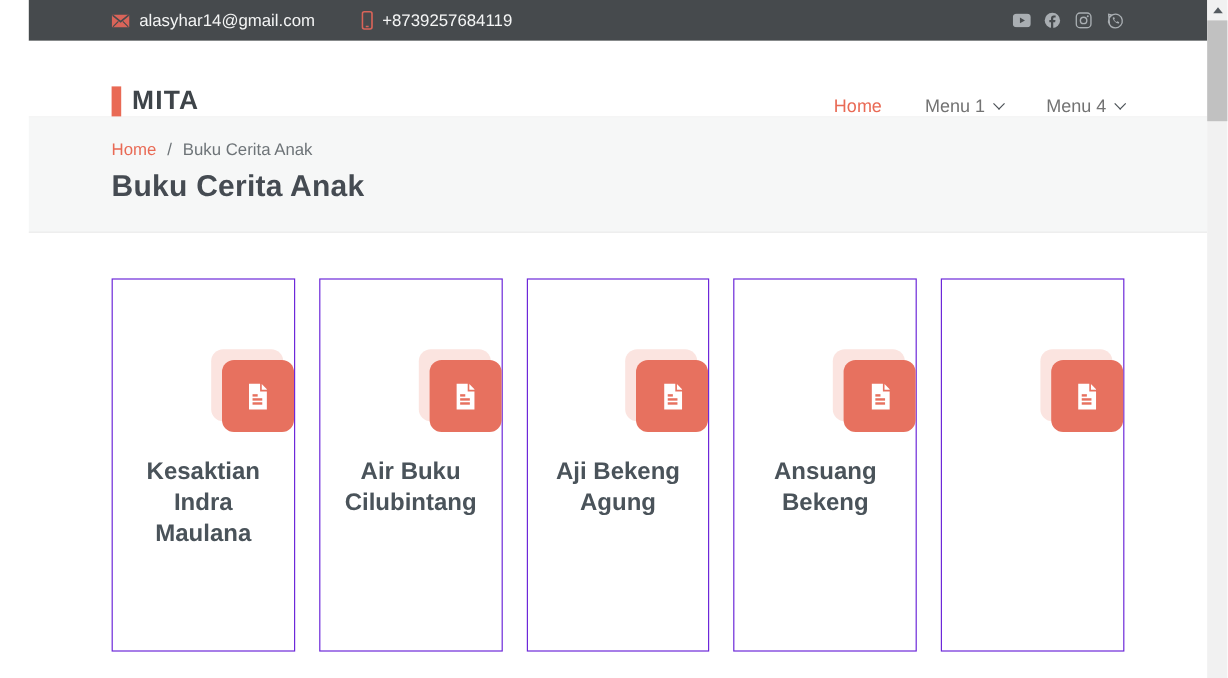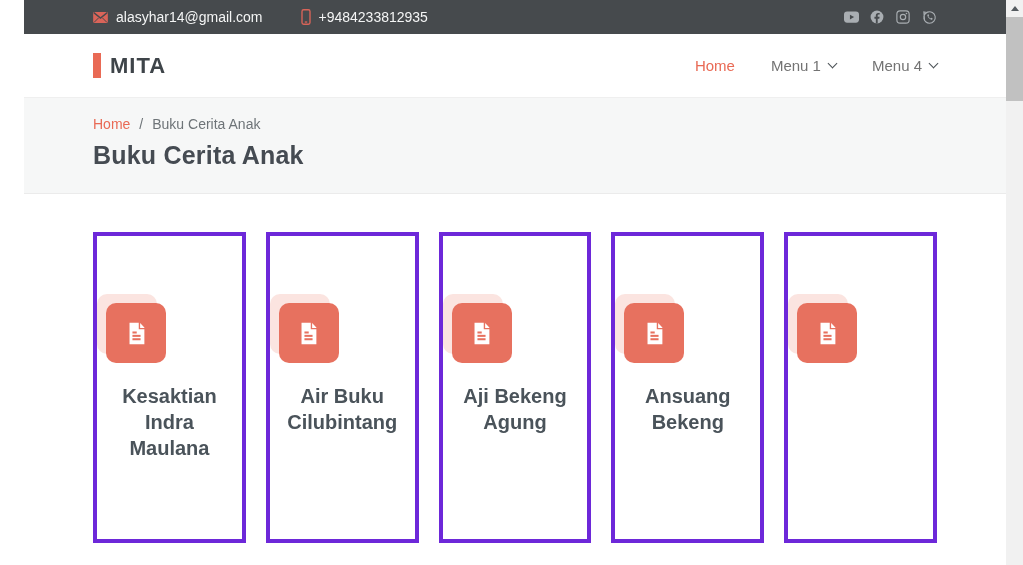--- a/index.html
+++ b/index.html
@@ -14,39 +14,39 @@
   .topbar-inner { height:100%; display:flex; align-items:center; justify-content:space-between; }
   .contacts { display:flex; align-items:center; gap:38px; }
   .contact-item { display:flex; align-items:center; gap:8px; color:#f4f5f5; font-size:14px; text-decoration:none; }
   .contact-item svg { color:#d96459; display:block; }
   .socials { display:flex; align-items:center; gap:10px; }
   .social-link { color:#a9aeb2; display:flex; align-items:center; justify-content:center; width:16px; height:16px; text-decoration:none; }
   .social-link svg { display:block; }
 
   
   .header { height:64px; background:#fff; border-bottom:1px solid #efefef; }
-  .header-inner { height:100%; display:flex; align-items:center; justify-content:space-between;gap:25px; }
+  .header-inner { height:100%; display:flex; align-items:flex-end; justify-content:space-between;gap:25px; }
   .logo { display:flex; align-items:center; gap:9px; text-decoration:none; }
   .logo-bar { width:8px; height:25px; background:#e96a55; display:inline-block; }
   .logo-text { font-size:22px; font-weight:bold; color:#3e4449; letter-spacing:1px; }
   .nav { display:flex; align-items:center; gap:36px; }
   .nav-item { font-size:15px; color:#737373; text-decoration:none; display:flex; align-items:center; }
   .nav-item.active { color:#e96a55; }
   .chev { width:7px; height:7px; border-right:1.6px solid #4a5055; border-bottom:1.6px solid #4a5055; transform:rotate(45deg); display:inline-block; margin-left:8px; margin-top:-4px; }
 
   
   .page-head { height:96px; background:#f6f7f7; border-bottom:1px solid #ebebeb; padding-top:18px; }
   .breadcrumb { font-size:14px; color:#6e7478; display:flex; gap:9px; align-items:center; }
   .breadcrumb a { color:#e96a55; text-decoration:none; }
   .page-title { margin-top:9px; font-size:25px; font-weight:bold; color:#454b52; letter-spacing:0.2px; }
 
   
   .main { padding-top:38px; }
   .cards { display:flex; gap:20px; align-items:stretch; }
-  .card { flex:1 1 0; height:311px; background:#fff; border:4px solid #6d28d9; display:flex; flex-direction:column; align-items:flex-start; text-decoration:none; }
+  .card { flex:1 1 0; height:311px; background:#fff; border:1px solid #6d28d9; display:flex; flex-direction:column; align-items:flex-end; text-decoration:none; }
   .icon-wrap { position:relative; width:69px; height:69px; margin-top:58px; flex:none; }
   .icon-ghost { position:absolute; left:0; top:0; width:60px; height:60px; border-radius:10px; background:#fbe4e0; }
   .icon-main { position:absolute; left:9px; top:9px; width:60px; height:60px; border-radius:10px; background:#e7715f; display:flex; align-items:center; justify-content:center; }
   .card-title { margin-top:20px; padding:0 15px; font-size:20px; line-height:26px; font-weight:bold; color:#4a535a; text-align:center; }
 
   
   .scrollbar { position:absolute; top:0; right:0; width:17px; height:565px; background:#f1f1f1; }
   .sb-btn { width:17px; height:17px; display:flex; align-items:center; justify-content:center; }
   .sb-arrow-up { width:0; height:0; border-left:4px solid transparent; border-right:4px solid transparent; border-bottom:5px solid #555b60; }
   .sb-thumb { position:absolute; top:17px; left:0; width:17px; height:84px; background:#c1c1c1; }
@@ -69,21 +69,21 @@
           </span>
           <span>alasyhar14@gmail.com</span>
         </a>
         <a class="contact-item">
           <span>
             <svg width="10" height="16" viewBox="0 0 12 20" fill="none" stroke="currentColor" stroke-width="1.7">
               <rect x="1" y="1" width="10" height="18" rx="2"></rect>
               <line x1="4.5" y1="16.3" x2="7.5" y2="16.3"></line>
             </svg>
           </span>
-          <span>+9484233812935</span>
+          <span>+8739257684119</span>
         </a>
       </div>
       <div class="socials">
         <a class="social-link">
           <svg width="15" height="12" viewBox="0 0 24 18" fill="currentColor">
             <rect width="24" height="18" rx="5"></rect>
             <path d="M9.5 5.2 L16.2 9 L9.5 12.8 Z" fill="#464a4d"></path>
           </svg>
         </a>
         <a class="social-link">

